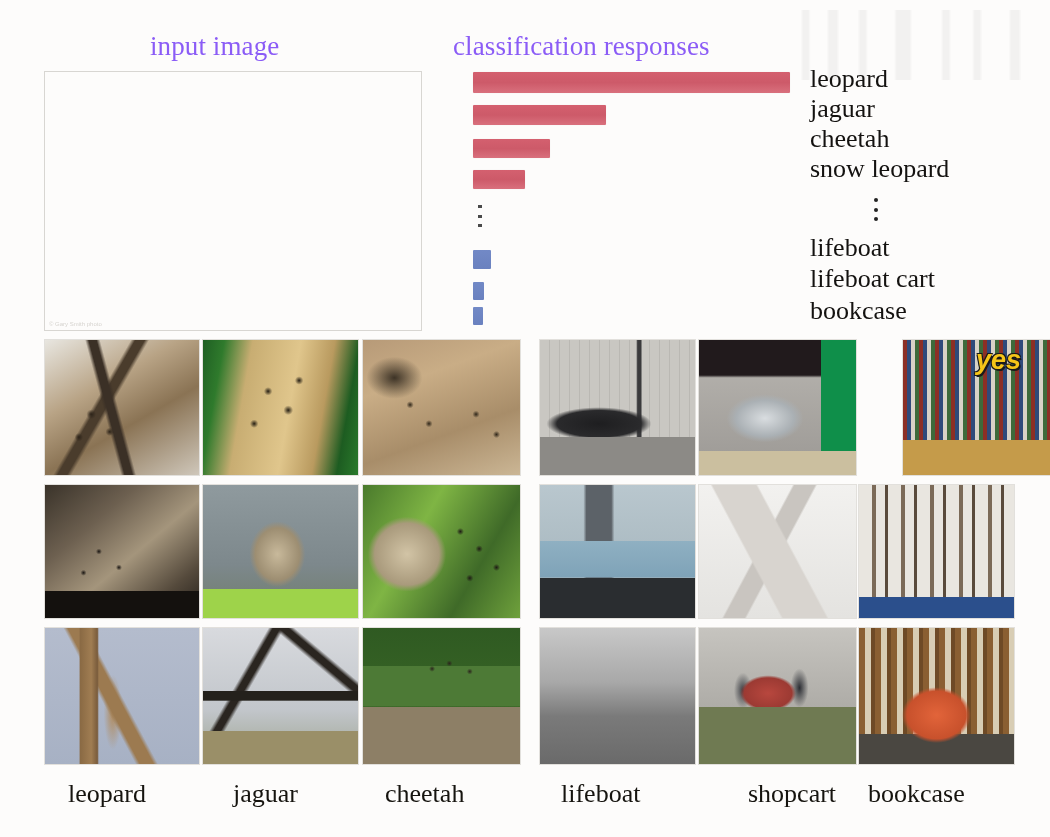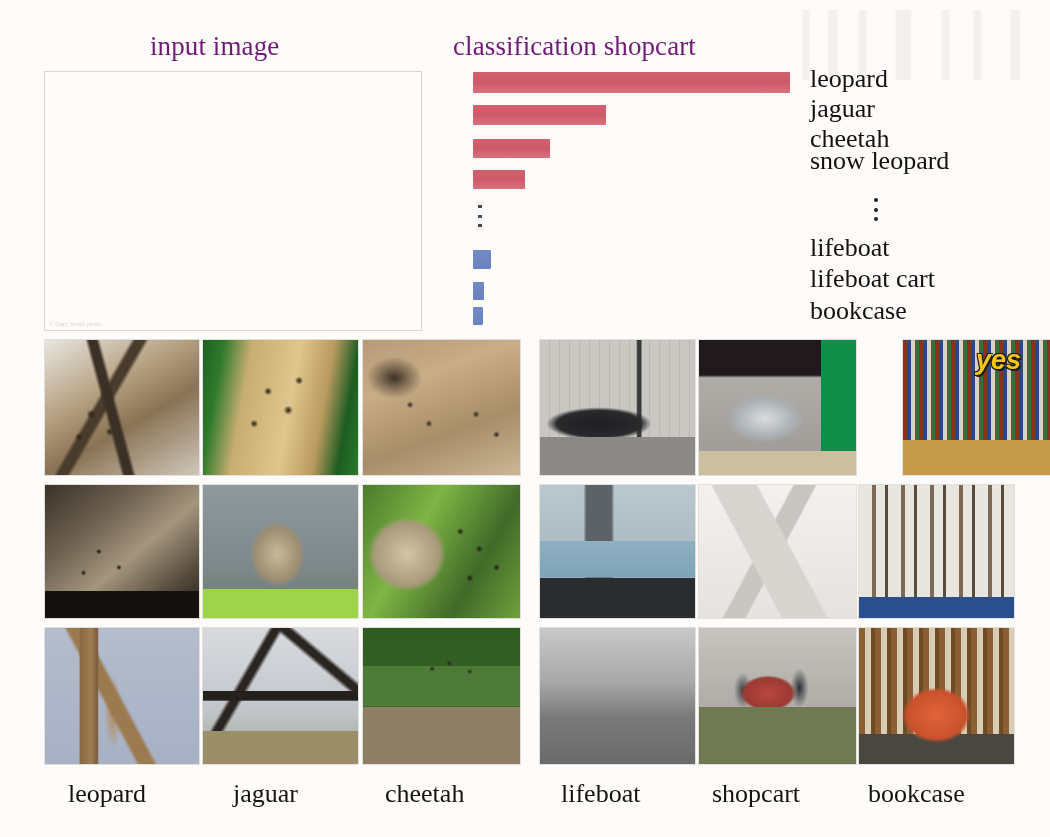--- a/index.html
+++ b/index.html
@@ -15,21 +15,21 @@
     background:
       linear-gradient(90deg,transparent 4%,#555 5%,#555 7%,transparent 8%),
       linear-gradient(90deg,transparent 14%,#555 15%,#555 18%,transparent 19%),
       linear-gradient(90deg,transparent 26%,#555 27%,#555 29%,transparent 30%),
       linear-gradient(90deg,transparent 40%,#555 41%,#555 46%,transparent 47%),
       linear-gradient(90deg,transparent 58%,#555 59%,#555 61%,transparent 62%),
       linear-gradient(90deg,transparent 70%,#555 71%,#555 73%,transparent 74%),
       linear-gradient(90deg,transparent 84%,#555 85%,#555 88%,transparent 89%);
   }
   
-  .hdr{position:absolute;font-size:27px;color:#701a75;letter-spacing:.1px;white-space:nowrap;}
+  .hdr{position:absolute;font-size:27px;color:#8b5cf6;letter-spacing:.1px;white-space:nowrap;}
   #hdr-input{left:150px;top:31px;}
   #hdr-resp{left:453px;top:31px;}
 
   
   .photo{position:absolute;background-size:cover;background-position:center;}
   #input-photo{
     left:44px;top:71px;width:376px;height:258px;
     border:1px solid #d8d6d2;
     background:
       radial-gradient(ellipse 120px 90px at 46% 38%, #e8dcc0 0%, #c9b489 38%, transparent 62%),
@@ -71,21 +71,21 @@
 
   
   .botlabel{position:absolute;top:779px;font-size:26px;color:#16140f;white-space:nowrap;}
 </style>
 </head>
 <body>
 
 <div class="watermark"></div>
 
 <div class="hdr" id="hdr-input">input image</div>
-<div class="hdr" id="hdr-resp">classification shopcart</div>
+<div class="hdr" id="hdr-resp">classification responses</div>
 
 <div class="photo" id="input-photo">
   <span class="credit">© Gary Smith photo</span>
 </div>
 
 <div id="chart">
   <div class="bar red" style="top:6px;width:317px;height:21px;"></div>
   <div class="bar red" style="top:39px;width:133px;height:20px;"></div>
   <div class="bar red" style="top:73px;width:77px;height:19px;"></div>
   <div class="bar red" style="top:104px;width:52px;height:19px;"></div>
@@ -95,21 +95,21 @@
       <i></i>
   </div>
   <div class="bar blue" style="top:184px;width:18px;height:19px;"></div>
   <div class="bar blue" style="top:216px;width:11px;height:18px;"></div>
   <div class="bar blue" style="top:241px;width:10px;height:18px;"></div>
 </div>
 
 <div class="clslabel" style="top:66px;">leopard</div>
 <div class="clslabel" style="top:96px;">jaguar</div>
 <div class="clslabel" style="top:126px;">cheetah</div>
-<div class="clslabel" style="top:148px;">snow leopard</div>
+<div class="clslabel" style="top:156px;">snow leopard</div>
 <div class="dots-mid" style="top:198px;">
     <i></i>
     <i></i>
     <i></i>
   </div>
 <div class="clslabel" style="top:235px;">lifeboat</div>
 <div class="clslabel" style="top:266px;">lifeboat cart</div>
 <div class="clslabel" style="top:298px;">bookcase</div>
 
 <div class="thumb" style="left:44px;top:339px;width:154px;height:135px;
@@ -249,14 +249,14 @@
   background:
    radial-gradient(ellipse 42px 34px at 50% 64%,#e2643a 0%,#c8512c 70%,transparent 82%),
    linear-gradient(0deg,#4a4741 0%,#4a4741 22%,transparent 22%),
    repeating-linear-gradient(90deg,#8a5f32 0 6px,#d8cdb4 6px 12px,#6e4a26 12px 16px),
    linear-gradient(#b9c4cc,#97a39a);"></div>
 
 <div class="botlabel" style="left:68px;">leopard</div>
 <div class="botlabel" style="left:233px;">jaguar</div>
 <div class="botlabel" style="left:385px;">cheetah</div>
 <div class="botlabel" style="left:561px;">lifeboat</div>
-<div class="botlabel" style="left:712px;text-align:center;">shopcart</div>
+<div class="botlabel" style="left:748px;text-align:center;">shopcart</div>
 <div class="botlabel" style="left:868px;">bookcase</div>
 
 </body></html>

